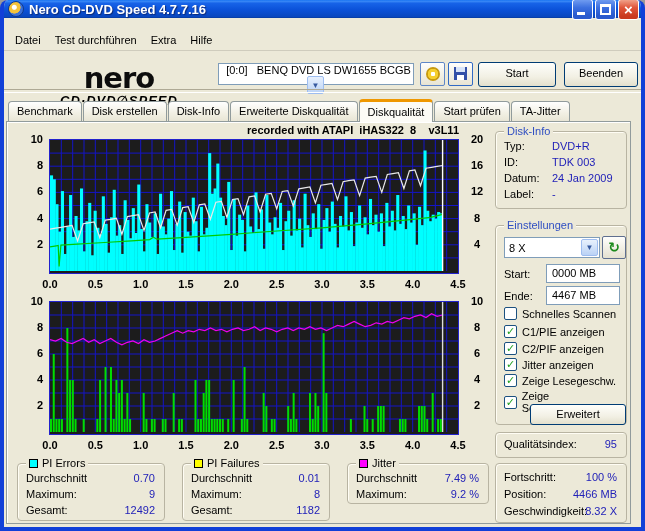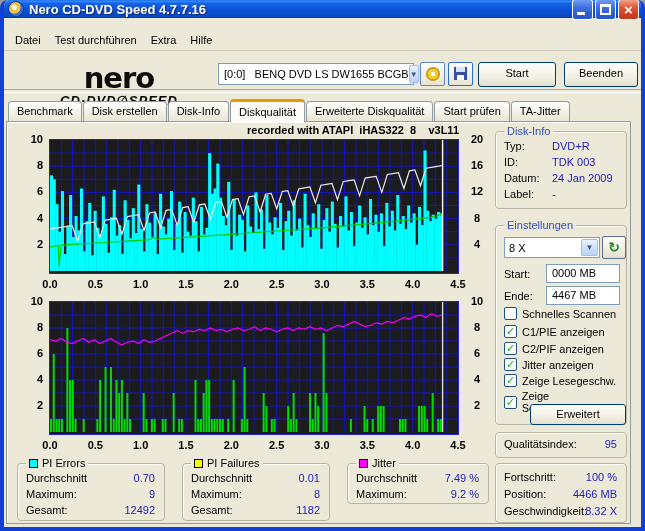--- a/index.html
+++ b/index.html
@@ -27,21 +27,21 @@
   .menu-item{padding:2px 7px;cursor:default;}
   
   .headerbar{position:absolute;left:0;top:50px;width:637px;height:43px;
     border-top:1px solid #cfccbd;box-shadow:0 -1px 0 #fff inset;}
   .headerbar::after{content:"";position:absolute;left:0;bottom:0;width:100%;height:2px;
     border-top:1px solid #aea995;border-bottom:1px solid #fff;}
   .logo{position:absolute;left:24px;top:3px;width:182px;text-align:center;line-height:1;margin-top:10px;}
   .logo-top{font-size:29px;font-weight:bold;letter-spacing:-1px;color:#0d0d0d;font-family:"DejaVu Sans",sans-serif;}
   .logo-bottom{font-size:13px;font-weight:bold;font-style:italic;letter-spacing:1px;color:#000000;margin-top:1px;}
   .drive-combo{position:absolute;left:214px;top:12px;width:196px;height:22px;background:#fff;border:1px solid #7f9db9;
-    display:flex;align-items:center;}
+    display:flex;align-items:center;flex-direction:column;}
   .drive-combo .val{flex:1;padding-left:5px;white-space:pre;}
   .combo-arrow{width:17px;height:18px;margin-right:1px;border:1px solid #9ebdf0;border-radius:2px;
     background:linear-gradient(180deg,#e8f1fd,#bad2f5);color:#35589e;font-size:8px;line-height:17px;text-align:center;}
   .tool-btn{position:absolute;top:11px;width:25px;height:24px;border:1px solid #5f87c7;border-radius:2px;
     background:linear-gradient(180deg,#fefefc,#e8e4d3);text-align:center;}
   .eject-glyph{display:inline-block;margin-top:4px;width:14px;height:14px;border-radius:50%;
     background:radial-gradient(circle at 50% 50%,#fff 0 2px,#f5cf2e 2.5px 5px,#c79a10 5.5px 7px);}
   .floppy-glyph{display:inline-block;margin-top:4px;width:13px;height:13px;background:#3350a8;position:relative;}
   .floppy-glyph::before{content:"";position:absolute;left:2px;top:0;width:9px;height:5px;background:#d8e4f8;}
   .floppy-glyph::after{content:"";position:absolute;left:3px;bottom:0;width:7px;height:5px;background:#fff;}
@@ -130,22 +130,22 @@
       <span class="floppy-glyph"></span>
     </div>
     <div class="cmd-btn" style="left:474px;width:78px;padding-top:4px;">Start</div>
     <div class="cmd-btn" style="left:560px;width:74px;padding-top:4px;">Beenden</div>
   </div>
 
   <div class="tabstrip">
     <div class="tab">Benchmark</div>
     <div class="tab">Disk erstellen</div>
     <div class="tab">Disk-Info</div>
+    <div class="tab">Erweiterte Diskqualität</div>
     <div class="tab active">Diskqualität</div>
-    <div class="tab">Erweiterte Diskqualität</div>
     <div class="tab">Start prüfen</div>
     <div class="tab">TA-Jitter</div>
   </div>
 
   <div class="content">
 
     <div class="chart-header">recorded with ATAPI  iHAS322  8    v3L11</div>
 
     <div class="chart-block" style="top:17px;height:170px;">
       <div class="yl">

